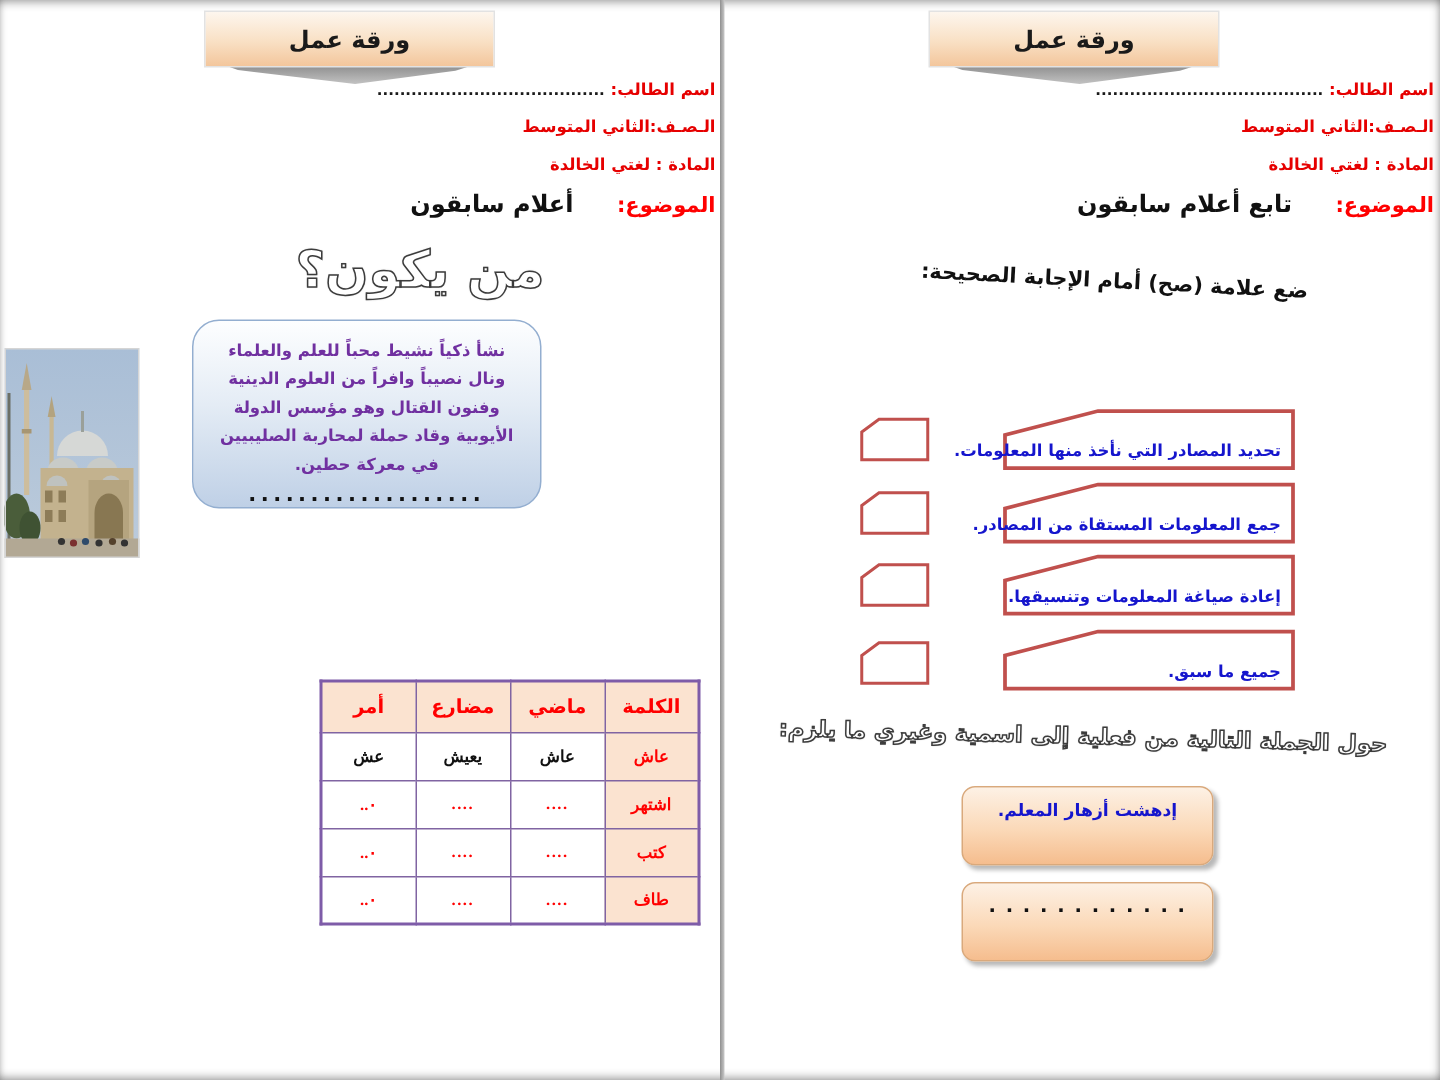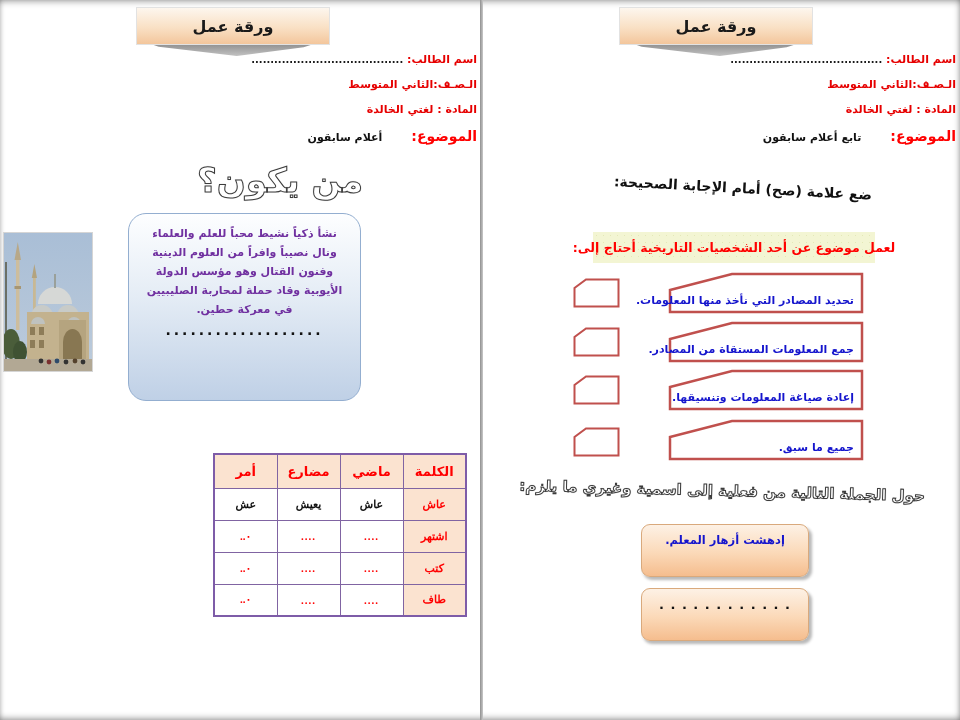--- a/index.html
+++ b/index.html
@@ -29,29 +29,29 @@
     background:linear-gradient(180deg,#fdf6ee 0%,#f9e0c4 55%,#f3c69c 100%);
     border:1px solid #e2e2e2; display:flex; align-items:center; justify-content:center; }
   .banner-face span{ font-size:16px; font-weight:bold; color:#1a1a1a; }
 
   
   .hdr{ position:absolute; right:4px; top:47px; width:320px; text-align:right; }
   .hdr p{ height:25px; line-height:25px; font-size:11px; font-weight:bold; color:#e60000; white-space:nowrap; }
   .hdr .dots{ color:#1a1a1a; font-size:10px; letter-spacing:1px; }
   .hdr .topicline{ height:28px; line-height:28px; }
   .hdr .topic-label{ font-size:14px; color:#ff0000;margin-left:29px; }
-  .hdr .topic-value{ font-size:11px; color:#111; }
+  .hdr .topic-value{ font-size:16px; color:#111; }
 
   
   .outline-ttl{ color:#ffffff; -webkit-text-stroke:1px #3c3c3c; text-shadow:0 0 1px #555;
     font-weight:bold; text-align:center; white-space:nowrap; }
 
   
   .riddle-title{ position:absolute; left:150px; top:160px; width:260px; font-size:34px; }
-  .riddle-card{ position:absolute; left:128px; top:213px; width:233px; height:188px;
+  .riddle-card{ position:absolute; left:128px; top:213px; width:233px; height:126px;
     border:1.5px solid #93aed0; border-radius:18px;
     background:linear-gradient(180deg,#fdfeff 0%,#e4ecf5 45%,#bfd0e6 100%);
     padding:11px 12px 0; text-align:center; }
   .riddle-card .clue{ font-size:11px; font-weight:bold; color:#7030a0; line-height:1.72; }
   .riddle-card .ans{ font-size:14px; font-weight:bold; color:#111; letter-spacing:3px;
     margin-top:2px; direction:ltr; }
 
   
   .mosque{ position:absolute; left:3px; top:232px; width:90px; height:140px; }
 
@@ -219,23 +219,20 @@
       </p>
       <p>الـصـف:الثاني المتوسط</p>
       <p>المادة : لغتي الخالدة</p>
       <p class="topicline">
         <span class="topic-label">الموضوع:</span><span class="topic-value">تابع أعلام سابقون</span>
       </p>
     </div>
 
     <div class="mcq-title">ضع علامة (صح) أمام الإجابة الصحيحة:</div>
 
-    <div class="q-banner">
-      <span>لعمل موضوع عن أحد الشخصيات التاريخية أحتاج إلى:</span>
-    </div>
 
     <div class="opt-shape" style="top:272px">
       <svg viewBox="0 0 196 42">
         <polygon points="64,2 194,2 194,40 2,40 2,18" fill="#ffffff" stroke="#c0504d" stroke-width="2.5"></polygon>
       </svg>
       <div class="lbl">تحديد المصادر التي نأخذ منها المعلومات.</div>
     </div>
     <svg class="opt-check" style="top:278px" viewBox="0 0 47 30">
       <polygon points="13,1.5 45.5,1.5 45.5,28.5 1.5,28.5 1.5,10" fill="#ffffff" stroke="#c0504d" stroke-width="2"></polygon>
     </svg>

